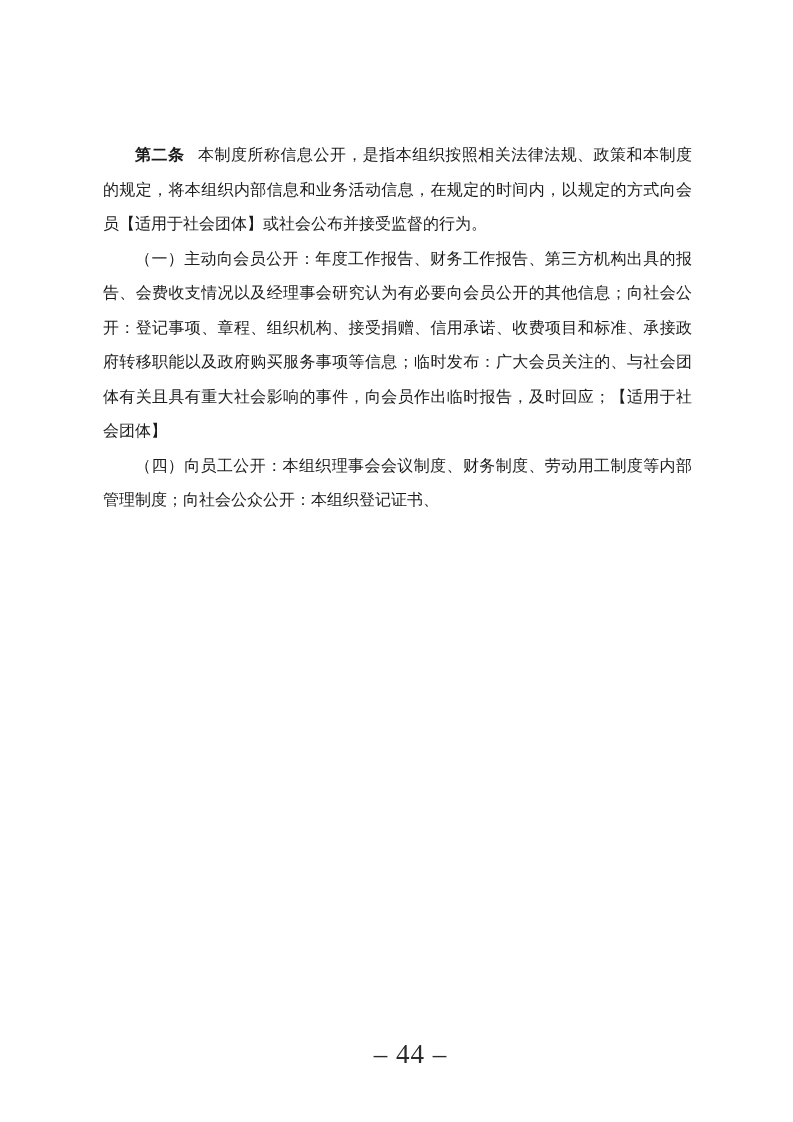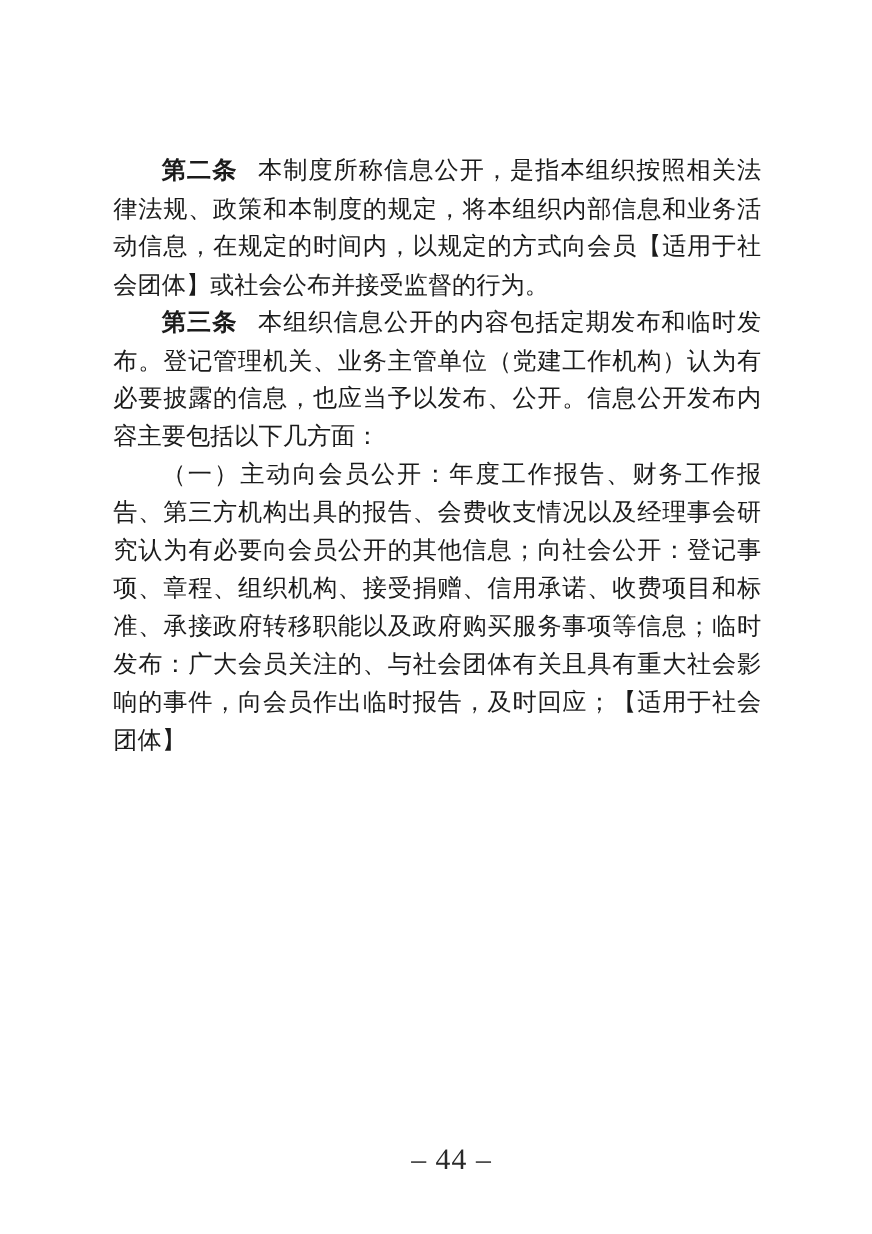--- a/index.html
+++ b/index.html
@@ -9,21 +9,21 @@
     position: relative;
     background: #ffffff;
     font-family: "Liberation Serif", "DejaVu Serif", serif;
     overflow: hidden;
   }
   .doc-body {
     position: absolute;
     left: 103px;
     top: 138px;
     width: 589px;
-    font-size: 22px;
+    font-size: 16px;
     line-height: 34.5px;
     color: #1b1b1b;
     text-align: justify;
   }
   .para {
     margin: 0;
     text-indent: 2em;
   }
   .article-label {
     font-weight: bold;
@@ -38,17 +38,17 @@
     font-size: 27px;
     color: #2a2a2a;
     letter-spacing: 1px;
   }
 </style>
 </head>
 <body>
 
 <div class="doc-body">
   <p class="para"><span class="article-label">第二条</span><span>本制度所称信息公开，是指本组织按照相关法律法规、政策和本制度的规定，将本组织内部信息和业务活动信息，在规定的时间内，以规定的方式向会员【适用于社会团体】或社会公布并接受监督的行为。</span></p>
-  <p class="para"><span class="article-label">第三条</span><span>本组织信息公开的内容包括定期发布和临时发布。登记管理机关、业务主管单位（党建工作机构）认为有必要披露的信息，也应当予以发布、公开。信息公开发布内容主要包括以下几方面：</span></p>
   <p class="para"><span>（一）主动向会员公开：年度工作报告、财务工作报告、第三方机构出具的报告、会费收支情况以及经理事会研究认为有必要向会员公开的其他信息；向社会公开：登记事项、章程、组织机构、接受捐赠、信用承诺、收费项目和标准、承接政府转移职能以及政府购买服务事项等信息；临时发布：广大会员关注的、与社会团体有关且具有重大社会影响的事件，向会员作出临时报告，及时回应；【适用于社会团体】</span></p>
+  <p class="para"><span>（四）向员工公开：本组织理事会会议制度、财务制度、劳动用工制度等内部管理制度；向社会公众公开：本组织登记证书、</span></p>
 </div>
 
 <div class="page-footer"><span>– 44 –</span></div>
 
 </body></html>

